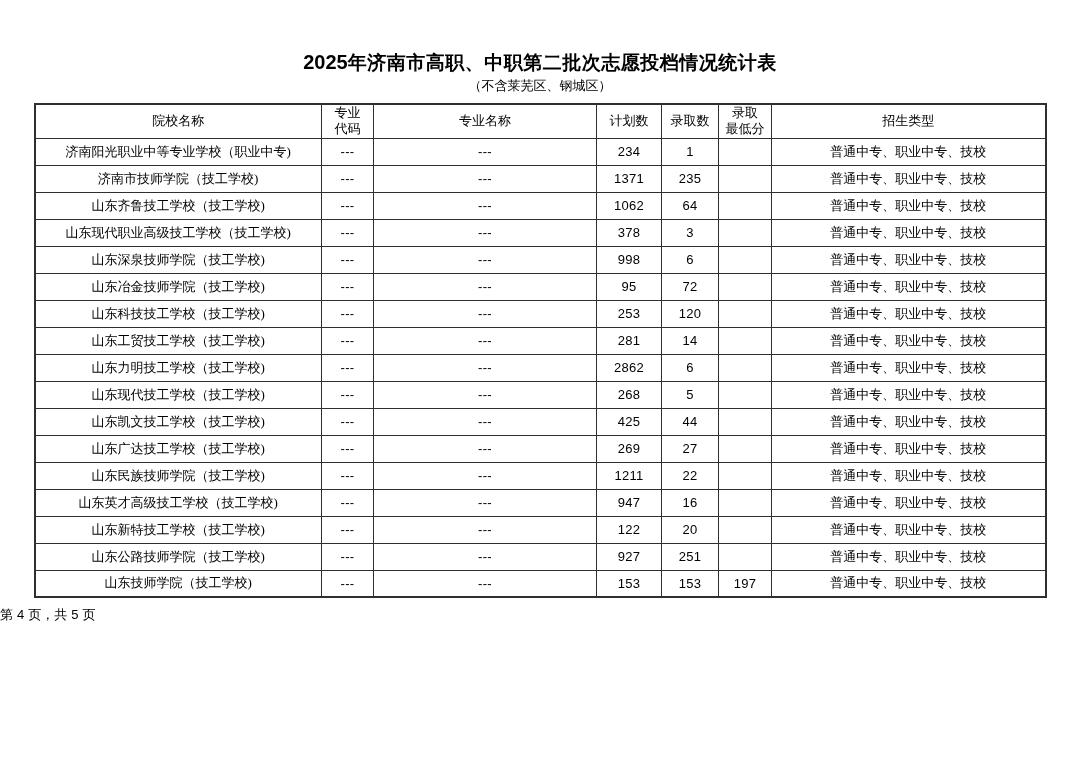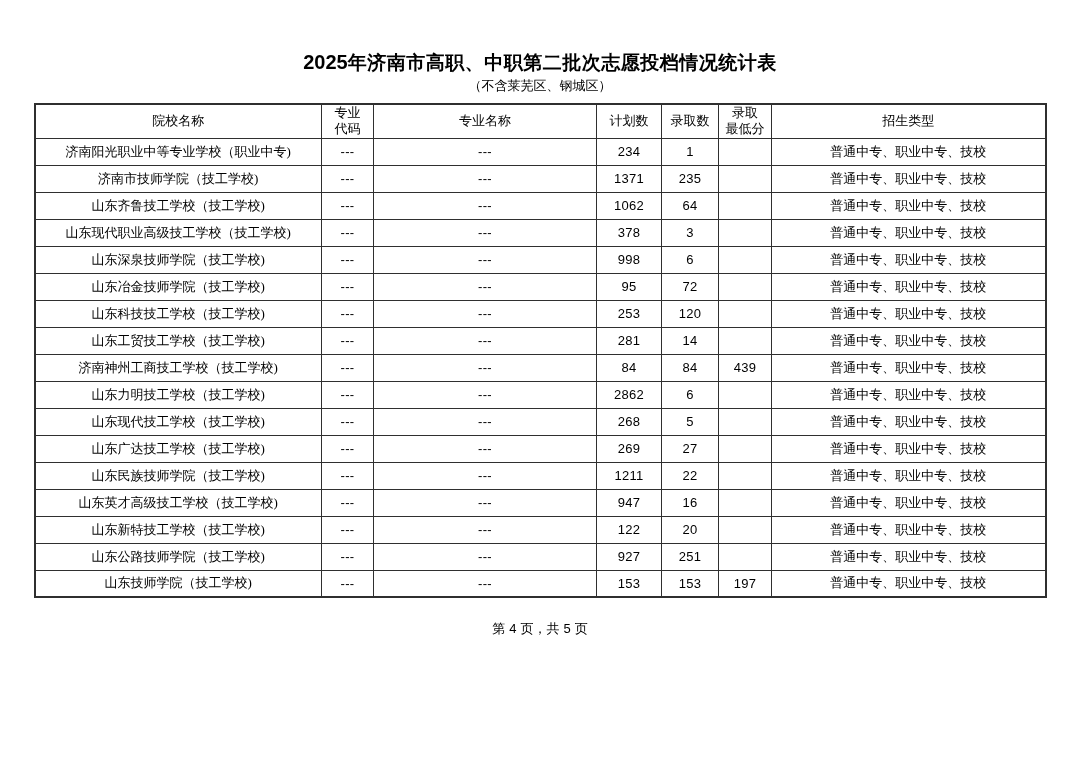--- a/index.html
+++ b/index.html
@@ -53,22 +53,22 @@
     height: 34px;
     white-space: pre-line;
     line-height: 1.25;
   }
   table.stats td { height: 27px; }
   table.stats td.num {
     font-family: "Liberation Sans", sans-serif;
     letter-spacing: 0.3px;
   }
   .page-footer {
-    margin-top: 22px;
-    text-align: center;
+    margin-top: 8px;
+    text-align: left;
     font-size: 13px;
   }
   .page-footer .pagenum {
     font-family: "Liberation Sans", sans-serif;
     padding: 0 4px;
   }
 </style>
 </head>
 <body>
 
@@ -170,43 +170,43 @@
         <tr>
           <td>山东工贸技工学校（技工学校)</td>
           <td class="num">---</td>
           <td class="num">---</td>
           <td class="num">281</td>
           <td class="num">14</td>
           <td class="num"></td>
           <td>普通中专、职业中专、技校</td>
         </tr>
         <tr>
-          <td>济南神州工商技工学校（技工学校)</td>
-          <td class="num">---</td>
-          <td class="num">---</td>
-          <td class="num">84</td>
-          <td class="num">84</td>
-          <td class="num">439</td>
-          <td>普通中专、职业中专、技校</td>
-        </tr>
-        <tr>
           <td>山东力明技工学校（技工学校)</td>
           <td class="num">---</td>
           <td class="num">---</td>
           <td class="num">2862</td>
           <td class="num">6</td>
           <td class="num"></td>
           <td>普通中专、职业中专、技校</td>
         </tr>
         <tr>
           <td>山东现代技工学校（技工学校)</td>
           <td class="num">---</td>
           <td class="num">---</td>
           <td class="num">268</td>
           <td class="num">5</td>
+          <td class="num"></td>
+          <td>普通中专、职业中专、技校</td>
+        </tr>
+        <tr>
+          <td>山东凯文技工学校（技工学校)</td>
+          <td class="num">---</td>
+          <td class="num">---</td>
+          <td class="num">425</td>
+          <td class="num">44</td>
           <td class="num"></td>
           <td>普通中专、职业中专、技校</td>
         </tr>
         <tr>
           <td>山东广达技工学校（技工学校)</td>
           <td class="num">---</td>
           <td class="num">---</td>
           <td class="num">269</td>
           <td class="num">27</td>
           <td class="num"></td>

